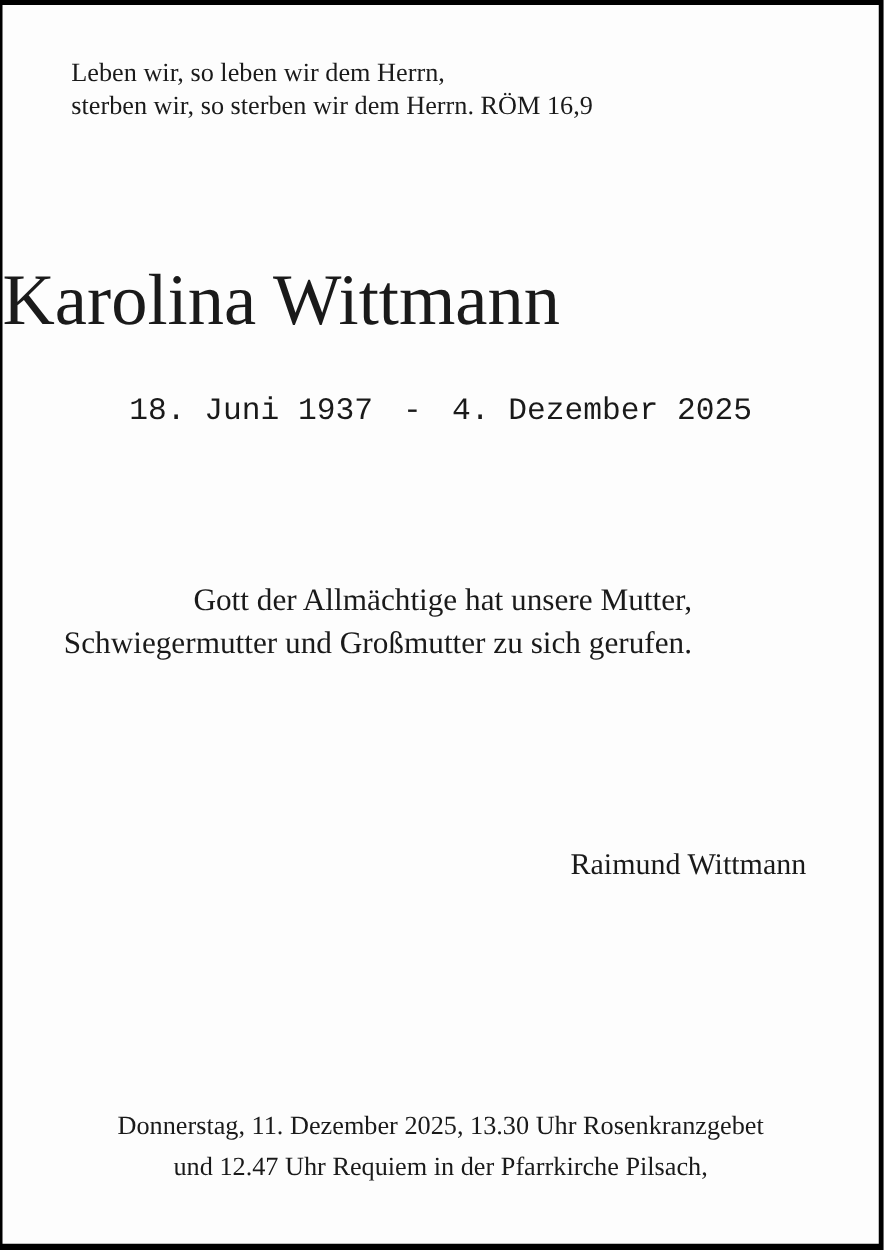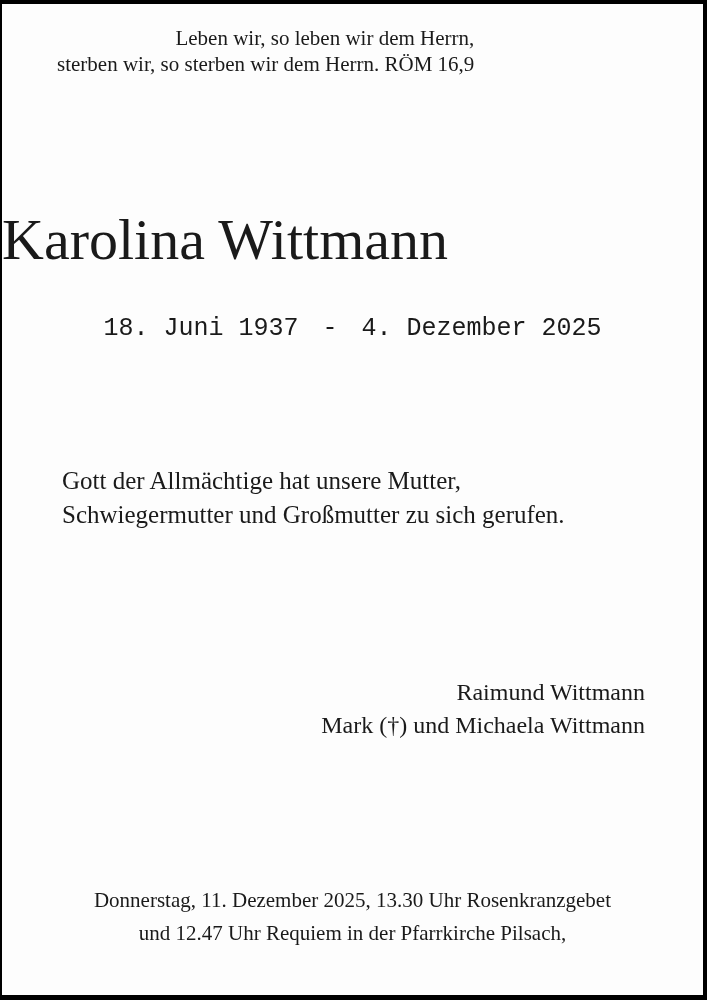--- a/index.html
+++ b/index.html
@@ -16,25 +16,25 @@
     border-top: 4px solid #000000;
     border-right: 4px solid #000000;
     border-bottom: 5px solid #000000;
     border-left: 2px solid #000000;
     font-family: "Liberation Serif", "DejaVu Serif", serif;
     color: #1a1a1a;
     overflow: hidden;
   }
   .scripture {
     position: absolute;
-    top: 21px;
+    top: 41px;
     left: 55px;
     font-size: 21px;
     line-height: 26px;
-    text-align: right;
+    text-align: left;
   }
   .deceased-name {
     position: absolute;
     top: 205px;
     left: 0;
     width: 100%;
     text-align: left;
     font-size: 58px;
     line-height: 62px;
     white-space: nowrap;
@@ -50,24 +50,24 @@
     white-space: nowrap;
     font-family: Liberation Mono, monospace;
   }
   .date-sep {
     display: inline-block;
     margin: 0 24px;
   }
   .announcement {
     position: absolute;
     top: 460px;
-    left: 60px;
+    left: 49px;
     font-size: 25px;
     line-height: 34px;
-    text-align: left;
+    text-align: right;
   }
   .mourners {
     position: absolute;
     top: 672px;
     right: 58px;
     font-size: 24px;
     line-height: 33px;
     text-align: right;
   }
   .service {
@@ -96,21 +96,20 @@
     <span>18. Juni 1937</span><span class="date-sep">-</span><span>4. Dezember 2025</span>
   </div>
 
   <div class="announcement">
     <div>Gott der Allmächtige hat unsere Mutter,</div>
     <div>Schwiegermutter und Großmutter zu sich gerufen.</div>
   </div>
 
   <div class="mourners">
     <div>Raimund Wittmann</div>
-    <div>Mark (†) und Michaela Wittmann</div>
   </div>
 
   <div class="service">
     <div>Donnerstag, 11. Dezember 2025, 13.30 Uhr Rosenkranzgebet</div>
     <div>und 12.47 Uhr Requiem in der Pfarrkirche Pilsach,</div>
   </div>
 
 </div>
 
 </body></html>

